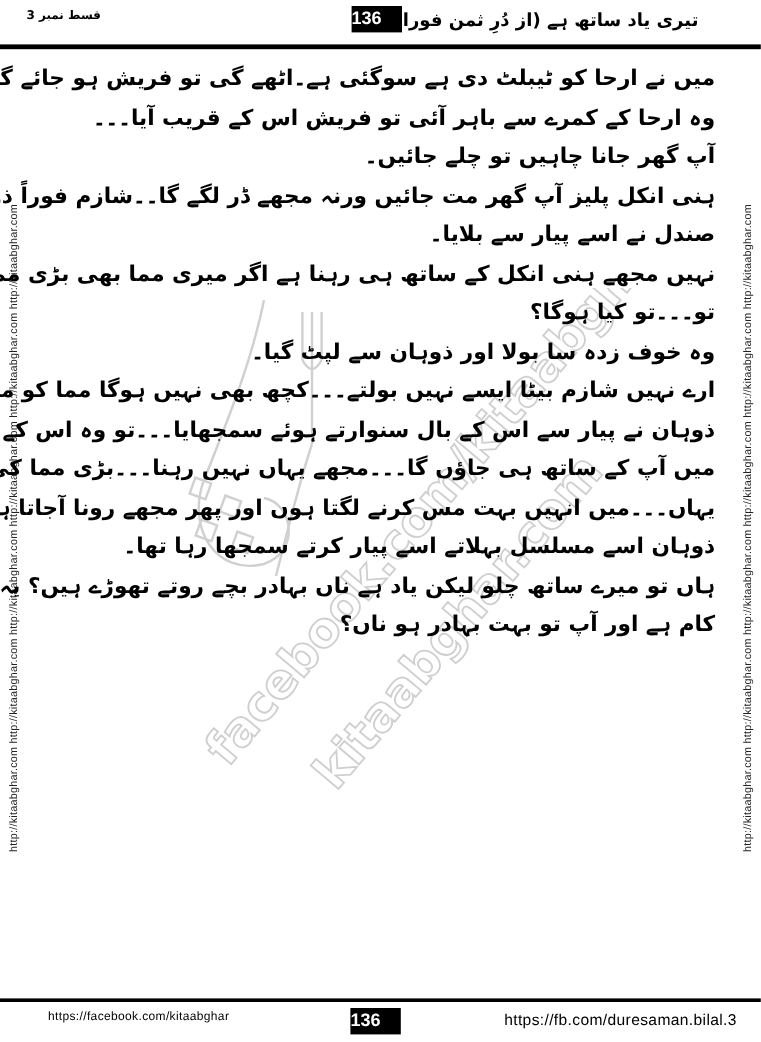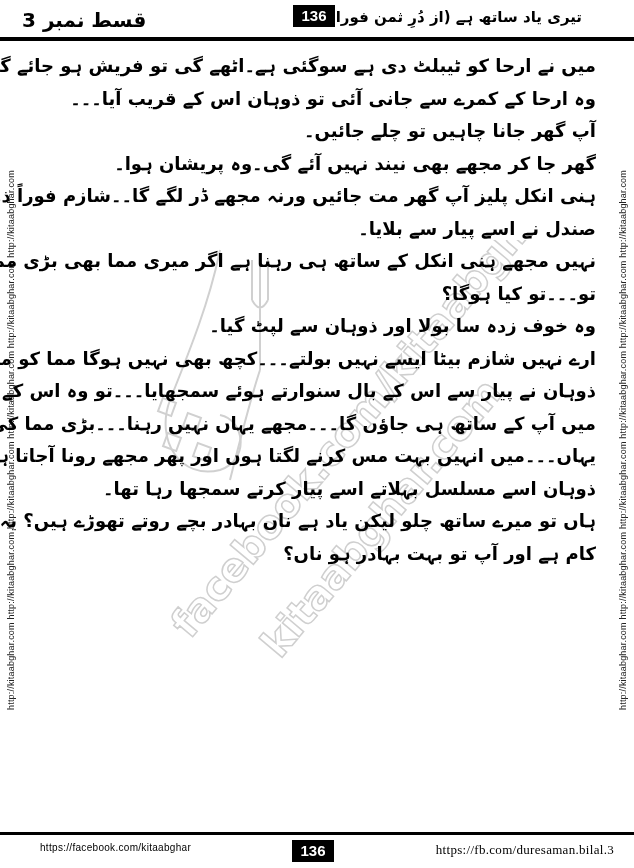--- a/index.html
+++ b/index.html
@@ -1,33 +1,33 @@
 <!DOCTYPE html>
 <html><head>
 <meta charset="utf-8">
 <style>
   html, body { margin:0; padding:0; background:#ffffff; }
   body { width:634px; height:868px; position:relative; overflow:hidden; font-family:"DejaVu Sans", sans-serif; color:#000; }
   .header { position:absolute; left:0; top:0; width:634px; height:40px; }
   .hdr-right { position:absolute; right:52px; top:8px; font-size:15px; direction:rtl; font-weight:bold; }
-  .hdr-left { position:absolute; left:22px; top:8px; font-size:20px; direction:rtl; font-weight:bold; }
-  .pgbox { position:absolute; background:#000; color:#fff; font-family:"Liberation Sans", sans-serif; font-weight:bold; font-size:15px; text-align:center; line-height:22px; width:42px; height:22px; }
+  .hdr-left { position:absolute; left:22px; top:8px; font-size:10px; direction:rtl; font-weight:bold; }
+  .pgbox { position:absolute; background:#000; color:#fff; font-family:"Liberation Sans", sans-serif; font-weight:bold; font-size:15px; line-height:22px; width:42px; height:22px; }
   .hdr-box { left:293px; top:5px; }
   .rule-top { position:absolute; left:0; top:37px; width:634px; height:4px; background:#000; }
   .rule-bot { position:absolute; left:0; top:832px; width:634px; height:3px; background:#000; }
   .side { position:absolute; top:60px; height:760px; width:14px; }
   .side span { position:absolute; left:50%; top:50%; transform:translate(-50%,-50%) rotate(-90deg); white-space:nowrap; font-family:"Liberation Sans", sans-serif; font-size:9px; color:#222; letter-spacing:0.2px; }
   .side-left { left:4px; }
   .side-right { right:4px; }
   .watermark { position:absolute; left:150px; top:240px; width:380px; height:420px; pointer-events:none; }
   .body-text { position:absolute; left:40px; top:50px; width:556px; direction:rtl; text-align:right; }
   .line { height:32.5px; line-height:32.5px; font-size:18px; font-weight:bold; white-space:nowrap; overflow:visible; }
   .footer { position:absolute; left:0; top:838px; width:634px; height:30px; }
   .foot-left { position:absolute; left:12px; top:4px; font-family:"Liberation Sans", sans-serif; font-size:10px; letter-spacing:0.3px;padding-left:28px; }
-  .foot-right { position:absolute; right:20px; top:4px; font-family:Liberation Serif, serif; font-size:13px; letter-spacing:0.3px; }
+  .foot-right { position:absolute; right:20px; top:4px; font-family:Liberation Sans, sans-serif; font-size:13px; letter-spacing:0.3px; }
   .foot-box { left:292px; top:2px; }
 </style>
 </head>
 <body>
 
 <div class="header">
   <div class="hdr-right">تیری یاد ساتھ ہے (از دُرِ ثمن فورا)</div>
   <div class="pgbox hdr-box">136</div>
   <div class="hdr-left">قسط نمبر 3</div>
 </div>
@@ -49,23 +49,22 @@
     <rect x="35" y="175" width="14" height="14" transform="rotate(20 42 182)"></rect>
     <rect x="15" y="195" width="14" height="14" transform="rotate(20 22 202)"></rect>
     <rect x="45" y="205" width="14" height="14" transform="rotate(20 52 212)"></rect>
   </g>
   <text x="40" y="400" transform="rotate(-50 40 400)" font-family="DejaVu Sans, sans-serif" font-size="40" font-weight="bold" fill="none" stroke="#cfcfcf" stroke-width="1.5">facebook.com/kitaabghar</text>
   <text x="130" y="420" transform="rotate(-50 130 420)" font-family="DejaVu Sans, sans-serif" font-size="40" font-weight="bold" fill="none" stroke="#cfcfcf" stroke-width="1.5">kitaabghar.com</text>
 </svg>
 
 <div class="body-text">
   <div class="line">میں نے ارحا کو ٹیبلٹ دی ہے سوگئی ہے۔اٹھے گی تو فریش ہو جائے گی۔۔۔</div>
-  <div class="line">وہ ارحا کے کمرے سے جانی آئی تو ذوہان اس کے قریب آیا۔۔۔</div>
+  <div class="line">وہ ارحا کے کمرے سے باہر آئی تو فریش اس کے قریب آیا۔۔۔</div>
   <div class="line">آپ گھر جانا چاہیں تو چلے جائیں۔</div>
-  <div class="line">گھر جا کر مجھے بھی نیند نہیں آئے گی۔وہ پریشان ہوا۔</div>
   <div class="line">ہنی انکل پلیز آپ گھر مت جائیں ورنہ مجھے ڈر لگے گا۔۔شازم فوراً ذوہان سے لپٹ گیا۔</div>
   <div class="line">صندل نے اسے پیار سے بلایا۔</div>
   <div class="line">نہیں مجھے ہنی انکل کے ساتھ ہی رہنا ہے اگر میری مما بھی بڑی مما اور ڈیڈ کے پاس چلی گئیں</div>
   <div class="line">تو۔۔۔تو کیا ہوگا؟</div>
   <div class="line">وہ خوف زدہ سا بولا اور ذوہان سے لپٹ گیا۔</div>
   <div class="line">ارے نہیں شازم بیٹا ایسے نہیں بولتے۔۔۔کچھ بھی نہیں ہوگا مما کو میڈیسن دی ہے نا۔۔۔اس</div>
   <div class="line">ذوہان نے پیار سے اس کے بال سنوارتے ہوئے سمجھایا۔۔۔تو وہ اس کے ساتھ ہی لپٹا رہا۔</div>
   <div class="line">میں آپ کے ساتھ ہی جاؤں گا۔۔۔مجھے یہاں نہیں رہنا۔۔۔بڑی مما کی یاد آتی ہے مجھے</div>
   <div class="line">یہاں۔۔۔میں انہیں بہت مس کرنے لگتا ہوں اور پھر مجھے رونا آجاتا ہے۔</div>
   <div class="line">ذوہان اسے مسلسل بہلاتے اسے پیار کرتے سمجھا رہا تھا۔</div>

